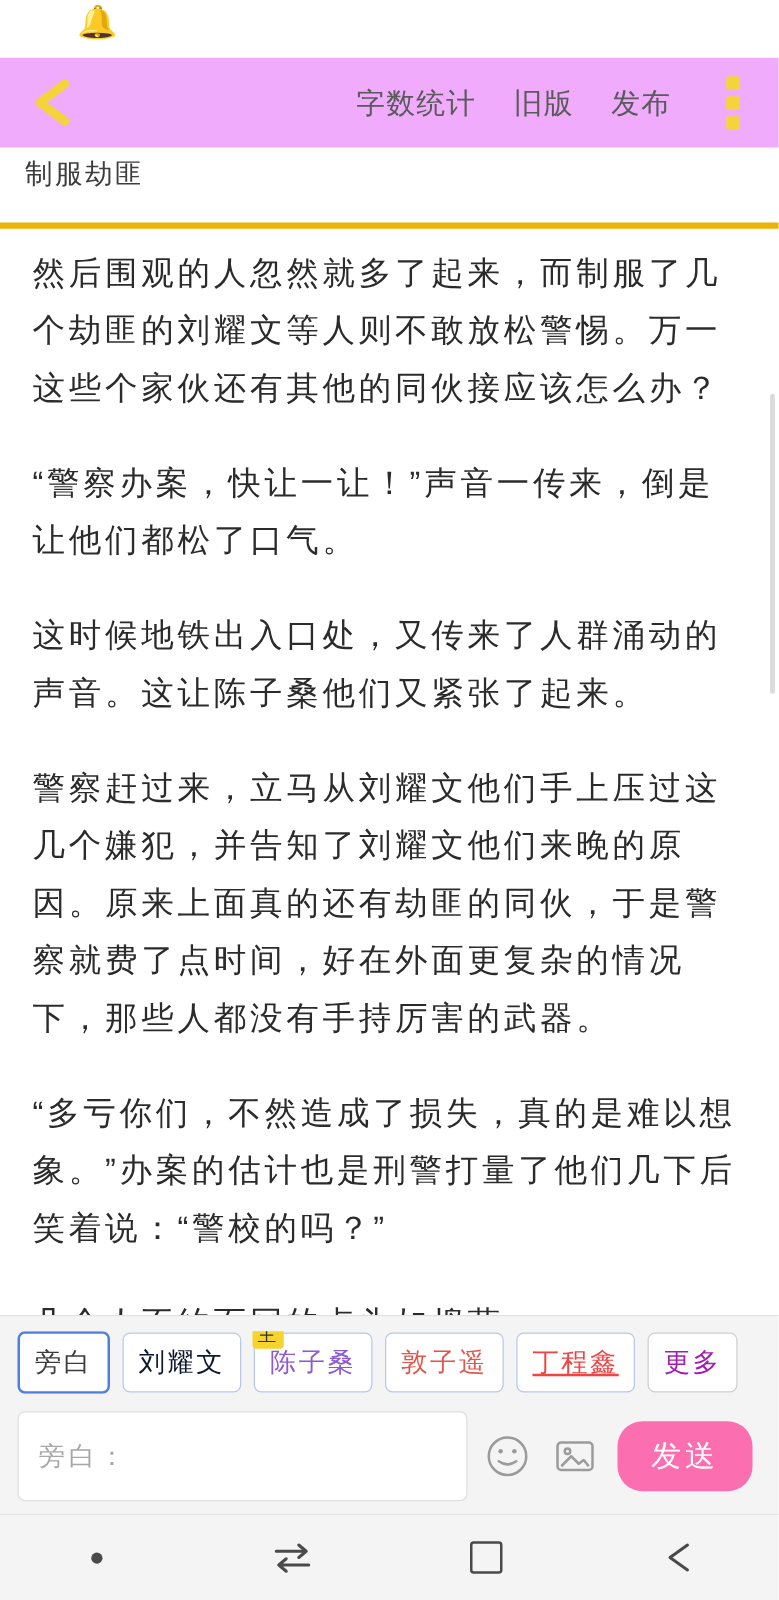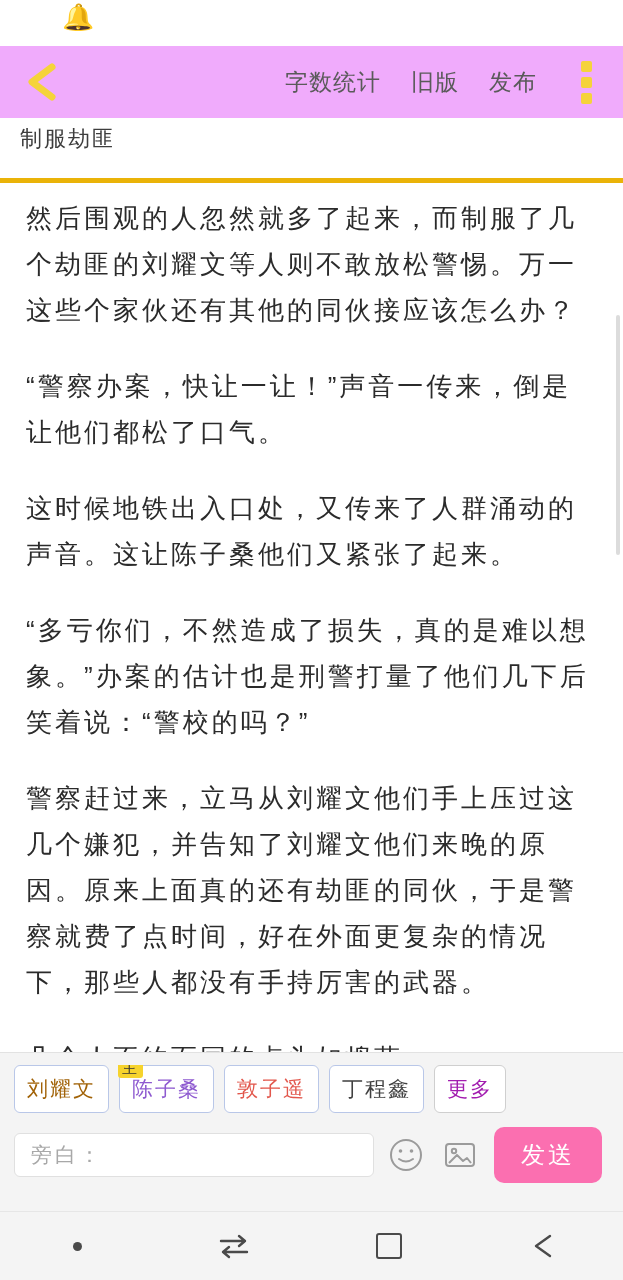--- a/index.html
+++ b/index.html
@@ -158,38 +158,38 @@
     position: absolute;
     left: -2px;
     top: -9px;
     background: #f6d32d;
     color: #333;
     font-size: 15px;
     line-height: 1;
     padding: 3px 4px;
     border-radius: 3px;
   }
-  .c-blue { color: #a16207; }
+  .c-blue { color: #0f172a; }
   .c-purple { color: #8e5ad0; }
   .c-red { color: #e2574c; }
-  .c-green { color: #404040; }
+  .c-green { color: #ef4444; text-decoration: underline; }
   .c-dark { color: #a21caf; }
   .chip.more { border-color: #cfcfcf; }
 
   
   .input-row {
     display: flex;
     align-items: center;
     margin-top: 14px;
     padding: 0 4px;
     gap: 10px;
   }
   .text-input {
     flex: 1 1 auto;
-    height: 44px;
+    height: 72px;
     background: #ffffff;
     border: 1px solid #e0e0e0;
     border-radius: 6px;
     display: flex;
     align-items: center;
     padding: 0 16px;
     box-sizing: border-box;
     font-size: 21px;
     color: #a8a8a8;
     letter-spacing: 3px;
@@ -200,21 +200,21 @@
     height: 44px;
     flex: 0 0 auto;
     display: flex;
     align-items: center;
     justify-content: center;
   }
   .send-btn {
     flex: 0 0 auto;
     background: #fb6fb0;
     color: #ffffff;
-    border-radius: 10px;
+    border-radius: 20px;
     height: 56px;
     min-width: 108px;
     display: flex;
     align-items: center;
     justify-content: center;
     font-size: 24px;
     letter-spacing: 3px;
     margin-left: 2px;
   }
 
@@ -276,31 +276,34 @@
   </div>
 </div>
 
 <div class="chapter-title">制服劫匪</div>
 
 <div class="content">
   <div class="paper">
     <p class="para">然后围观的人忽然就多了起来，而制服了几个劫匪的刘耀文等人则不敢放松警惕。万一这些个家伙还有其他的同伙接应该怎么办？</p>
     <p class="para">“警察办案，快让一让！”声音一传来，倒是让他们都松了口气。</p>
     <p class="para">这时候地铁出入口处，又传来了人群涌动的声音。这让陈子桑他们又紧张了起来。</p>
+    <p class="para">警察赶过来，立马从刘耀文他们手上压过这几个嫌犯，并告知了刘耀文他们来晚的原因。原来上面真的还有劫匪的同伙，于是警察就费了点时间，好在外面更复杂的情况下，那些人都没有手持厉害的武器。</p>
     <p class="para">“多亏你们，不然造成了损失，真的是难以想象。”办案的估计也是刑警打量了他们几下后笑着说：“警校的吗？”</p>
-    <p class="para">警察赶过来，立马从刘耀文他们手上压过这几个嫌犯，并告知了刘耀文他们来晚的原因。原来上面真的还有劫匪的同伙，于是警察就费了点时间，好在外面更复杂的情况下，那些人都没有手持厉害的武器。</p>
     <p class="para">几个人不约而同的点头如捣蒜。</p>
 
   </div>
   <div class="scroll-indicator"></div>
 </div>
 
 <div class="panel">
 
   <div class="chips">
+    <div class="chip selected c-dark">
+      <span>旁白</span>
+    </div>
     <div class="chip c-blue">
       <span>刘耀文</span>
     </div>
     <div class="chip c-purple">
       <span class="badge">主</span>
       <span>陈子桑</span>
     </div>
     <div class="chip c-red">
       <span>敦子遥</span>
     </div>

